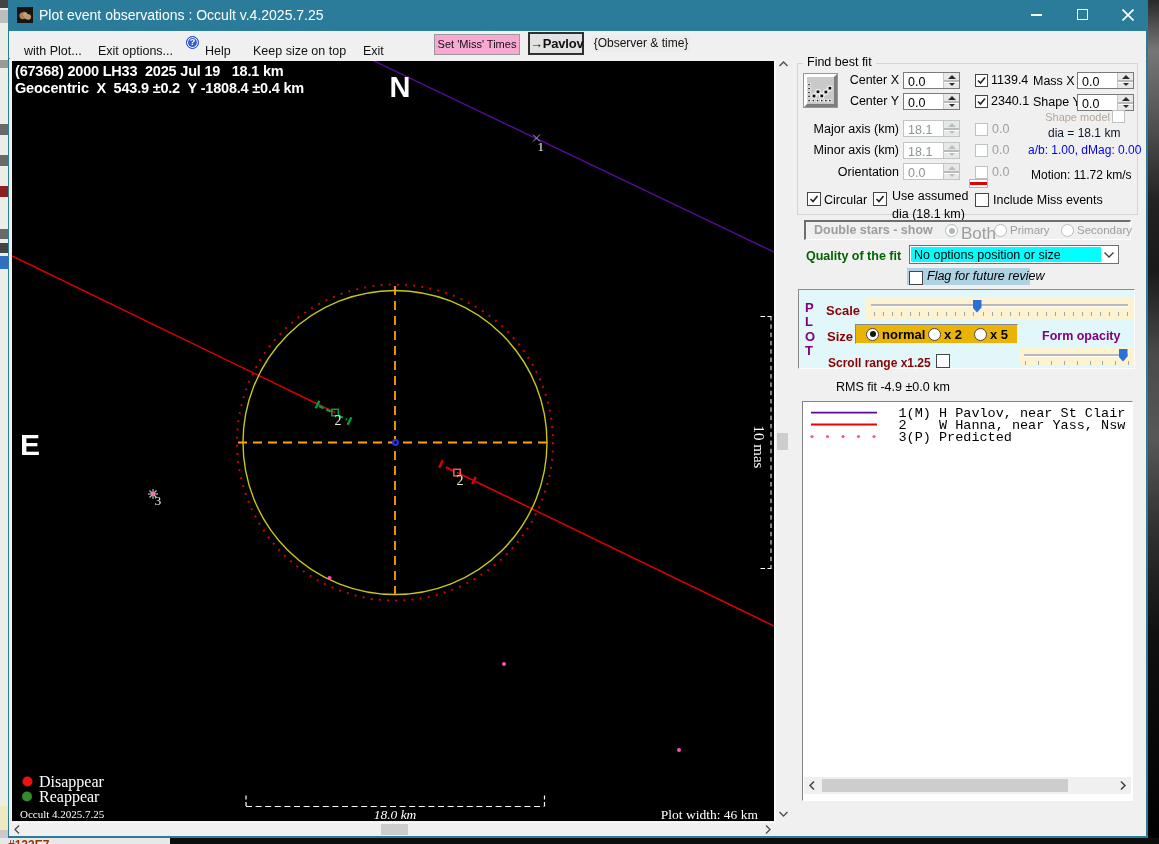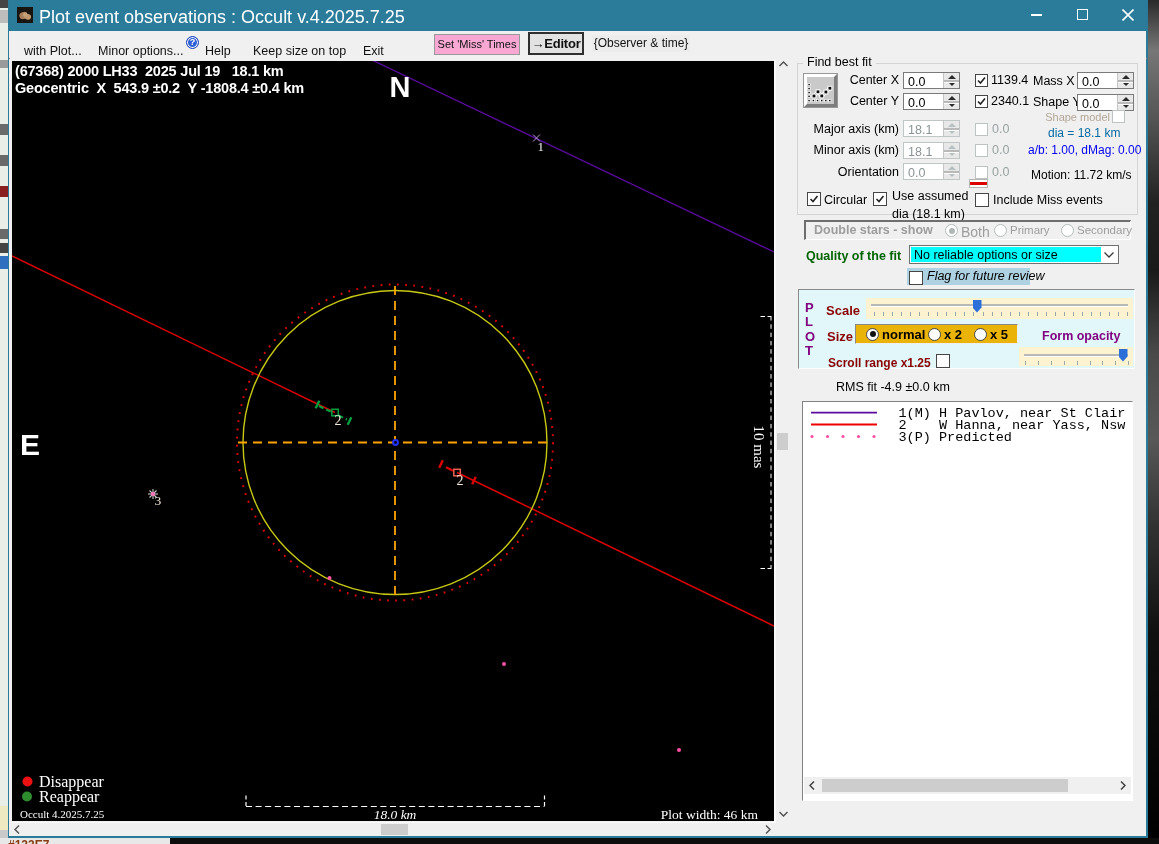--- a/index.html
+++ b/index.html
@@ -14,21 +14,21 @@
   #hash-text{left:8px;top:838px;color:#8b3a10;font-weight:bold;font-size:12px;z-index:9;}
   
   #sliver{left:0;top:0;width:8px;height:838px;background:#e9efe7;overflow:hidden;}
   .sp{position:absolute;left:0;width:8px;background:#555;}
   
   #win{left:8px;top:0;width:1140px;height:838px;background:#f0f0f0;
        border-left:1px solid #2a7a99;border-right:2px solid #2a7a99;border-bottom:2px solid #2a7a99;
        box-sizing:border-box;}
   
   #titlebar{left:0;top:0;width:100%;height:31px;background:#2b7c9b;}
-  #title-text{left:30px;top:7px;color:#fff;font-size:18px;}
+  #title-text{left:30px;top:7px;color:#fff;font-size:14px;}
   
   #menubar{left:0;top:31px;width:100%;height:27px;background:#f0f0f0;font-size:12.5px;color:#111;}
   .mi{position:absolute;top:13px;}
   
   #plotbox{left:1px;top:58px;width:781px;height:778px;background:#f0f0f0;}
   #plotblack{left:2px;top:3px;width:762px;height:760px;background:#000;}
   
   .sb{background:#f0f0f0;position:absolute;}
   .thumb{background:#cdcdcd;position:absolute;}
   
@@ -86,27 +86,27 @@
     </svg>
     <div id="title-text" class="abs">Plot event observations : Occult v.4.2025.7.25</div>
     <div class="abs" style="left:1022px;top:14px;width:11px;height:2px;background:#fff"></div>
     <div class="abs" style="left:1068px;top:9px;width:9px;height:9px;border:1.5px solid #fff"></div>
     <svg class="abs" style="left:1113px;top:9px" width="12" height="12">
       <path d="M0.5 0.5 L11.5 11.5 M11.5 0.5 L0.5 11.5" stroke="#fff" stroke-width="1.6"></path>
     </svg>
   </div>
   <div id="menubar" class="abs">
     <span class="mi" style="left:15px">with Plot...</span>
-    <span class="mi" style="left:89px">Minor options...</span>
+    <span class="mi" style="left:89px">Exit options...</span>
     <span class="mi abs" style="left:177px;top:4.5px;width:11px;height:11px;border-radius:50%;background:#2e5fd4;border:1.5px solid #2449b8;box-shadow:0 0 0 1px #fff inset;color:#fff;font-size:9px;font-weight:bold;text-align:center;line-height:11.5px;">?</span>
     <span class="mi" style="left:196px">Help</span>
     <span class="mi" style="left:244px">Keep size on top</span>
     <span class="mi" style="left:354px">Exit</span>
     <span class="mi abs" style="left:425px;top:2.5px;width:84px;height:19px;background:#f9a8d4;border:1px solid #999;font-size:11px;text-align:center;line-height:19px;">Set 'Miss' Times</span>
-    <span class="mi abs" style="left:519px;top:1px;width:52px;height:19px;background:#e2e2e2;border:2px solid #2f2f2f;font-size:13px;white-space:nowrap;line-height:19px;letter-spacing:-0.2px;font-weight:bold;text-align:center;line-height:20px;">→Editor</span>
+    <span class="mi abs" style="left:519px;top:1px;width:52px;height:19px;background:#e2e2e2;border:2px solid #2f2f2f;font-size:13px;white-space:nowrap;line-height:19px;letter-spacing:-0.2px;font-weight:bold;text-align:center;line-height:20px;">→Pavlov</span>
     <span class="mi abs" style="left:583px;top:4px;width:98px;height:17px;background:#ececec;font-size:12px;white-space:nowrap;text-align:center;line-height:17px;">{Observer &amp; time}</span>
   </div>
   <div class="abs" style="left:0;top:58px;width:1138px;height:1px;background:#828282"></div>
   <div id="plotbox" class="abs">
     <div id="plotblack" class="abs">
       <svg width="762" height="760" style="display:block">
 
         <line x1="360" y1="-1" x2="762" y2="191" stroke="#5a0b9e" stroke-width="1.3"></line>
 
         <path d="M521 73.5 L528 80.5 M528 73.5 L521 80.5" stroke="#b89ad8" stroke-width="1"></path>
@@ -307,21 +307,21 @@
       </div>
     <div class="spin" style="left:287px;top:36px;">
         <span class="v">0.0</span>
         <span class="ud">
           <span class="tri-u"></span>
           <span class="tri-d"></span>
         </span>
       </div>
     <div class="rl" style="left:240px;top:53px;width:80px;font-size:11px;color:#b3a696;">Shape model</div>
     <div class="cb dis" style="left:322px;top:51.5px;"></div>
-    <div class="lab" style="left:258px;top:68px;font-size:12px;color:#0369a1;">dia = 18.1 km</div>
+    <div class="lab" style="left:258px;top:68px;font-size:12px;color:#0f172a;">dia = 18.1 km</div>
     <div class="lab" style="left:238px;top:84.5px;font-size:12px;color:#0000f0;">a/b: 1.00, dMag: 0.00</div>
     <div class="lab" style="left:241px;top:110px;font-size:12px;">Motion: 11.72 km/s</div>
     <div class="abs" style="left:179px;top:121px;width:17px;height:7px;background:#fff;border:1px solid #b5b5b5;">
         <div style="margin-top:2px;height:3px;background:#dd0000;"></div>
       </div>
     <div class="cb" style="left:17px;top:134px;width:12px;height:12px;"><svg width="12" height="12">
           <path d="M2.5 6 L5 8.5 L9.5 3" stroke="#222" stroke-width="1.6" fill="none"></path>
         </svg></div>
     <div class="lab" style="left:34px;top:134.5px;font-size:12.5px;">Circular</div>
     <div class="cb" style="left:83px;top:134px;width:12px;height:12px;"><svg width="12" height="12">
@@ -329,31 +329,31 @@
         </svg></div>
     <div class="lab" style="left:102px;top:128.5px;font-size:12.5px;line-height:18px;">Use assumed<br>dia (18.1 km)</div>
     <div class="cb" style="left:184.6px;top:135px;width:12px;height:12px;"></div>
     <div class="lab" style="left:203px;top:135px;font-size:12.5px;">Include Miss events</div>
 
     <div class="abs" style="left:14px;top:162px;width:324px;height:17px;background:#f0f0f0;border-top:2px solid #6e6e6e;border-left:2px solid #6e6e6e;border-right:1px solid #fff;border-bottom:1px solid #fff;">
       <div class="lab" style="left:8px;top:0.5px;font-size:12.5px;font-weight:bold;color:#9d9d9d;">Double stars - show</div>
       <div class="rad dis" style="left:139px;top:2px;">
           <span class="dot"></span>
         </div>
-      <div class="lab" style="left:155px;top:2px;font-size:14px;color:#9d9d9d;">Both</div>
+      <div class="lab" style="left:155px;top:2px;font-size:17px;color:#9d9d9d;">Both</div>
       <div class="rad dis" style="left:188px;top:2px;"></div>
       <div class="lab" style="left:204px;top:2px;font-size:11.5px;color:#9d9d9d;">Primary</div>
       <div class="rad dis" style="left:255px;top:2px;"></div>
       <div class="lab" style="left:271px;top:2px;font-size:11.5px;color:#9d9d9d;">Secondary</div>
     </div>
 
     <div class="lab" style="left:16px;top:191px;font-size:12.5px;font-weight:bold;color:#006400;">Quality of the fit</div>
     <div class="abs" style="left:119px;top:187px;width:210px;height:19px;background:#fff;border:1px solid #707070;box-sizing:border-box;">
       <div class="abs" style="left:1px;top:1px;width:190px;height:15px;background:#00ffff;"></div>
-      <div class="lab" style="left:4px;top:1.5px;font-size:12.5px;">No reliable options or size</div>
+      <div class="lab" style="left:4px;top:1.5px;font-size:12.5px;">No options position or size</div>
       <svg class="abs" style="left:194px;top:6px" width="10" height="6">
           <path d="M0.5 0.5 L5 5 L9.5 0.5" stroke="#3a3a3a" stroke-width="1.3" fill="none"></path>
         </svg>
     </div>
     <div class="abs" style="left:117px;top:209.5px;width:123px;height:17.5px;background:#afd2e2;"></div>
     <div class="cb" style="left:119px;top:212.5px;width:12px;height:12px;"></div>
     <div class="lab" style="left:137px;top:211px;font-size:12.5px;font-style:italic;">Flag for future review</div>
 
     <div class="abs" style="left:8px;top:231px;width:337px;height:80px;background:#e2f7f9;border-top:1px solid #8a8a8a;border-left:1px solid #8a8a8a;border-right:1px solid #fdfdfd;border-bottom:1px solid #fdfdfd;box-sizing:border-box;">
       <div class="lab" style="left:6px;top:11px;font-size:13px;font-weight:bold;color:#800080;line-height:14.3px;">P<br>L<br>O<br>T</div>

